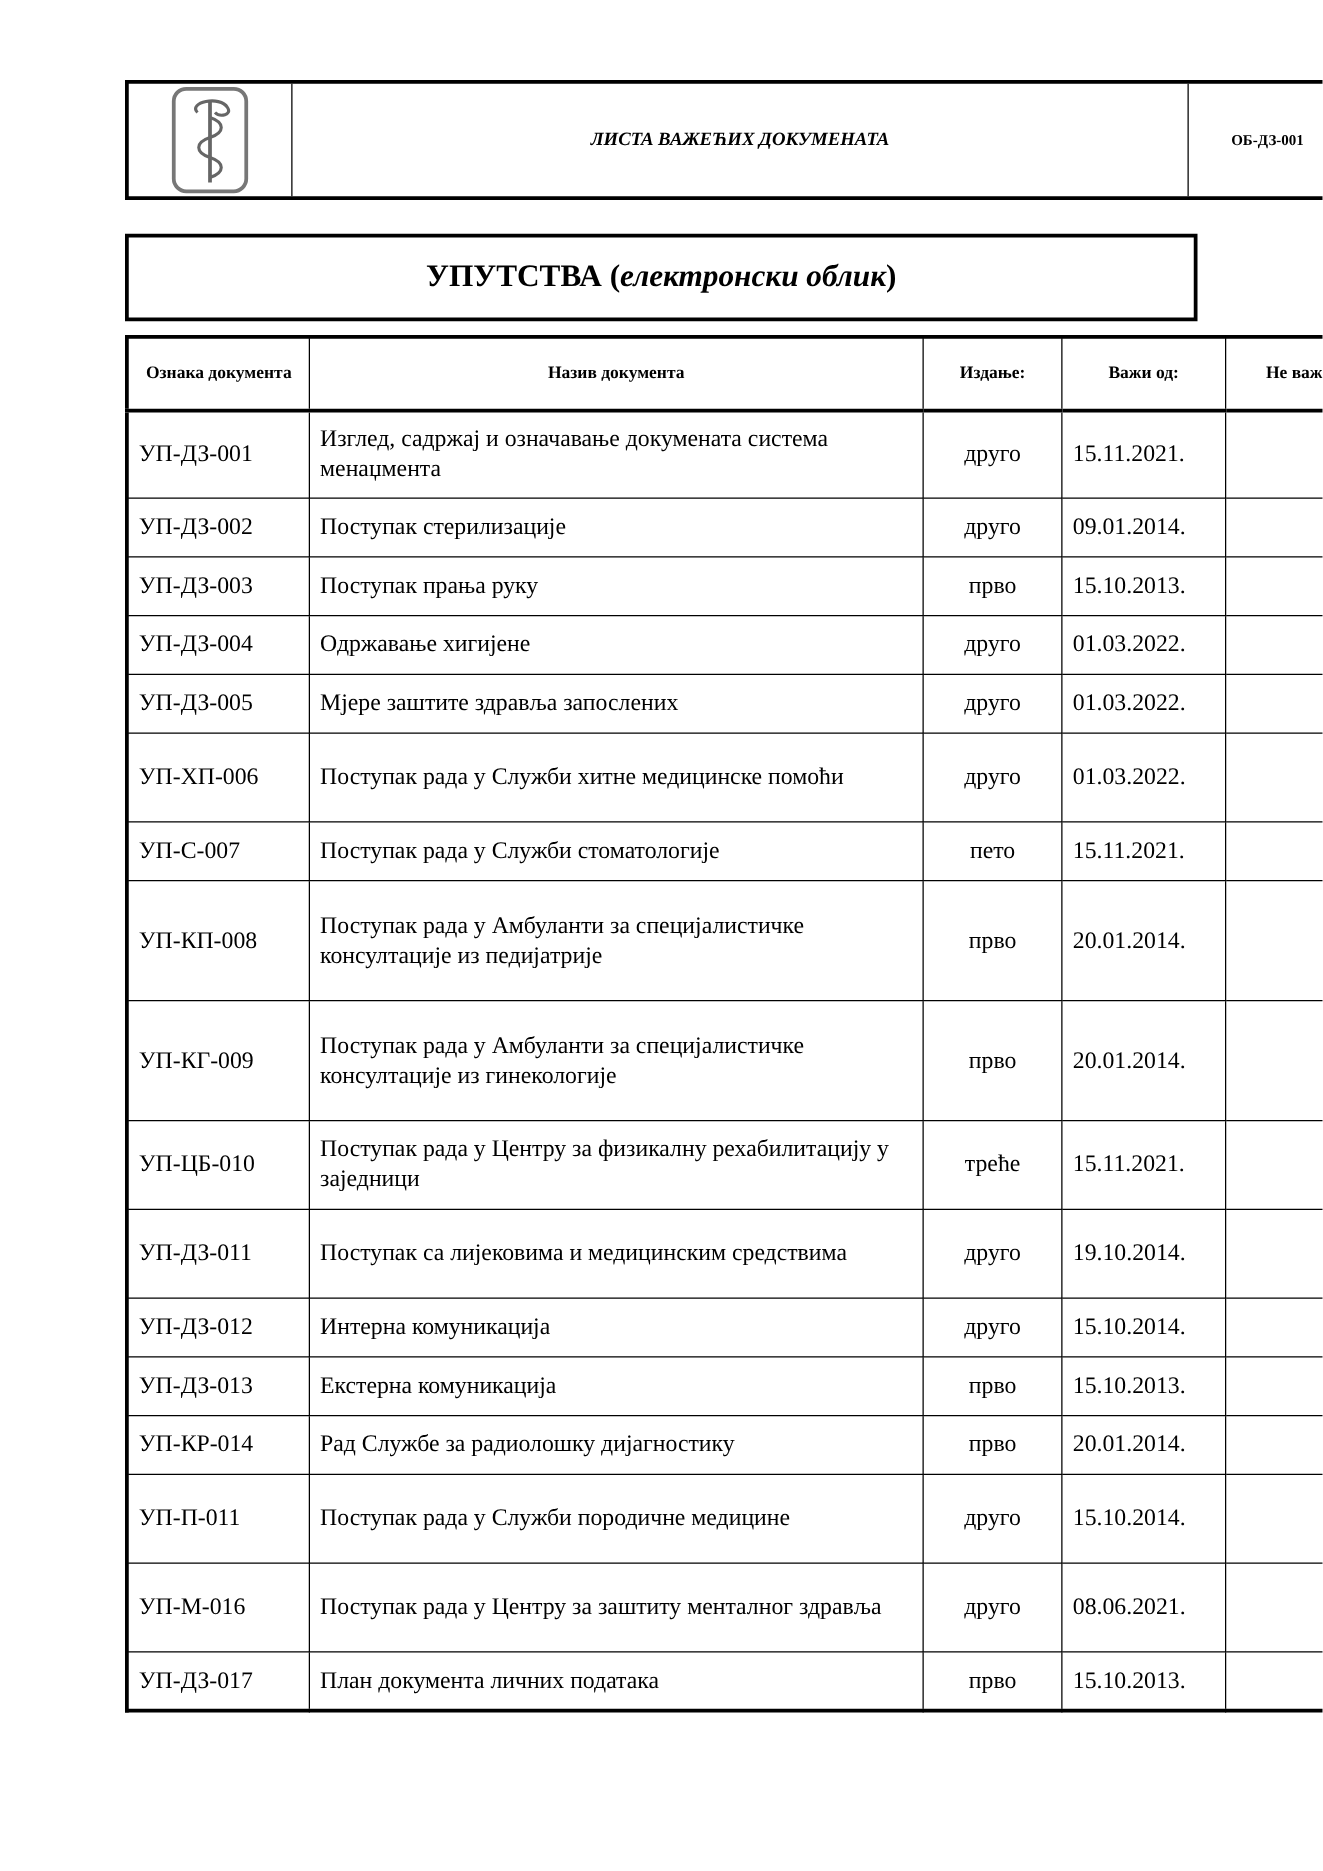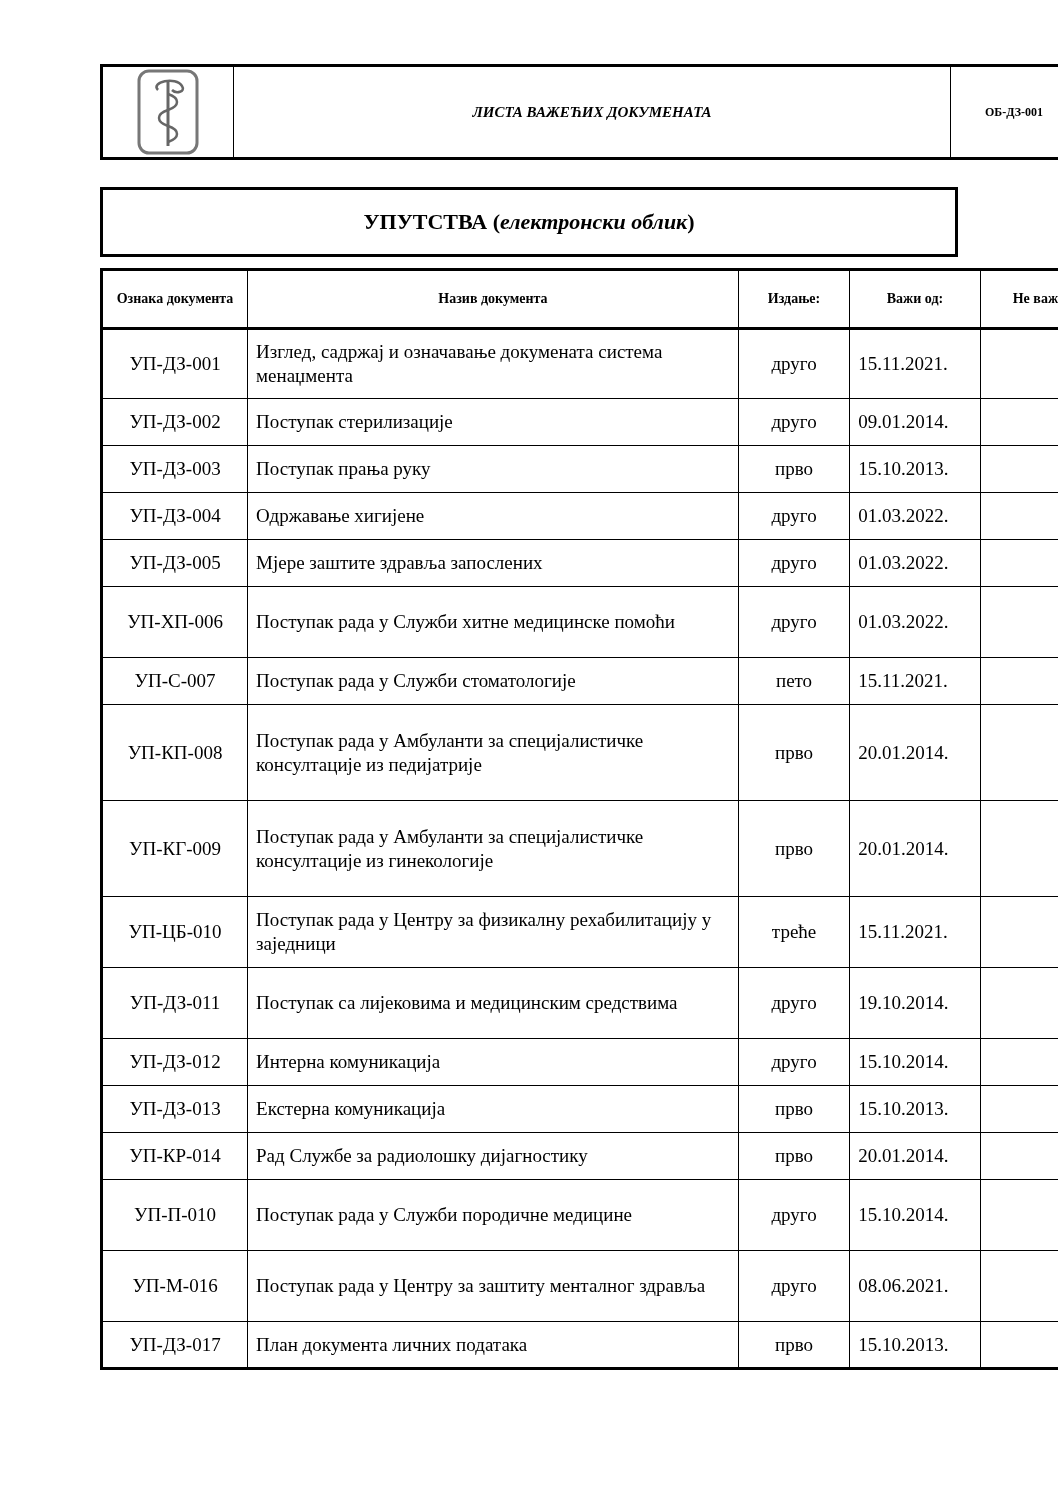--- a/index.html
+++ b/index.html
@@ -1,27 +1,27 @@
 <!DOCTYPE html>
 <html><head>
 <meta charset="utf-8">
 <style>
   html, body { margin:0; padding:0; background:#fff; }
   body { width:1058px; height:1497px; position:relative; font-family:"Liberation Serif", serif; color:#000; }
   .hdr { position:absolute; left:100px; top:64px; width:980px; height:96px; border:3px solid #000; border-bottom-width:3px; box-sizing:border-box; display:flex; }
   .hdr .logo { width:130px; border-right:1px solid #000; display:flex; align-items:center; justify-content:center; }
   .hdr .title { flex:1; display:flex; align-items:center; justify-content:center; font-weight:bold; font-style:italic; font-size:15px; border-right:1px solid #000; }
   .hdr .code { width:126px; display:flex; align-items:center; justify-content:center; font-weight:bold; font-size:12px; }
-  .sect { position:absolute; left:100px; top:187px; width:858px; height:70px; border:3px solid #000; box-sizing:border-box; display:flex; align-items:center; justify-content:center; font-size:22px; font-weight:bold; }
+  .sect { position:absolute; left:100px; top:187px; width:858px; height:70px; border:3px solid #000; box-sizing:border-box; display:flex; align-items:center; justify-content:center; font-size:25px; font-weight:bold; }
   .sect i { font-weight:bold; }
   table.docs { position:absolute; left:100px; top:268px; width:1023px; border-collapse:collapse; border:3px solid #000; }
   table.docs th, table.docs td { border:1px solid #000; padding:0 8px; font-size:19px; }
   table.docs th { font-size:14px; font-weight:bold; height:56px; text-align:center; border-bottom:3px solid #000; }
   table.docs td { vertical-align:middle; }
-  td.c-code { text-align:center; width:104px; padding:0 4px; }
+  td.c-code { width:104px; padding:0 4px; }
   td.c-name { width:393px; line-height:24px; }
   td.c-ed { text-align:center; width:76px; }
   td.c-date { width:92px; padding-left:6px; }
   td.c-inv { width:100px; }
 </style>
 </head>
 <body>
 
 <div class="hdr">
   <div class="logo">
@@ -145,21 +145,21 @@
         <td class="c-inv"></td>
       </tr>
       <tr style="height: 47px;">
         <td class="c-code">УП-КР-014</td>
         <td class="c-name">Рад Службе за радиолошку дијагностику</td>
         <td class="c-ed">прво</td>
         <td class="c-date">20.01.2014.</td>
         <td class="c-inv"></td>
       </tr>
       <tr style="height: 71px;">
-        <td class="c-code">УП-П-010</td>
+        <td class="c-code">УП-П-011</td>
         <td class="c-name">Поступак рада у Служби породичне медицине</td>
         <td class="c-ed">друго</td>
         <td class="c-date">15.10.2014.</td>
         <td class="c-inv"></td>
       </tr>
       <tr style="height: 71px;">
         <td class="c-code">УП-М-016</td>
         <td class="c-name">Поступак рада у Центру за заштиту менталног здравља</td>
         <td class="c-ed">друго</td>
         <td class="c-date">08.06.2021.</td>

